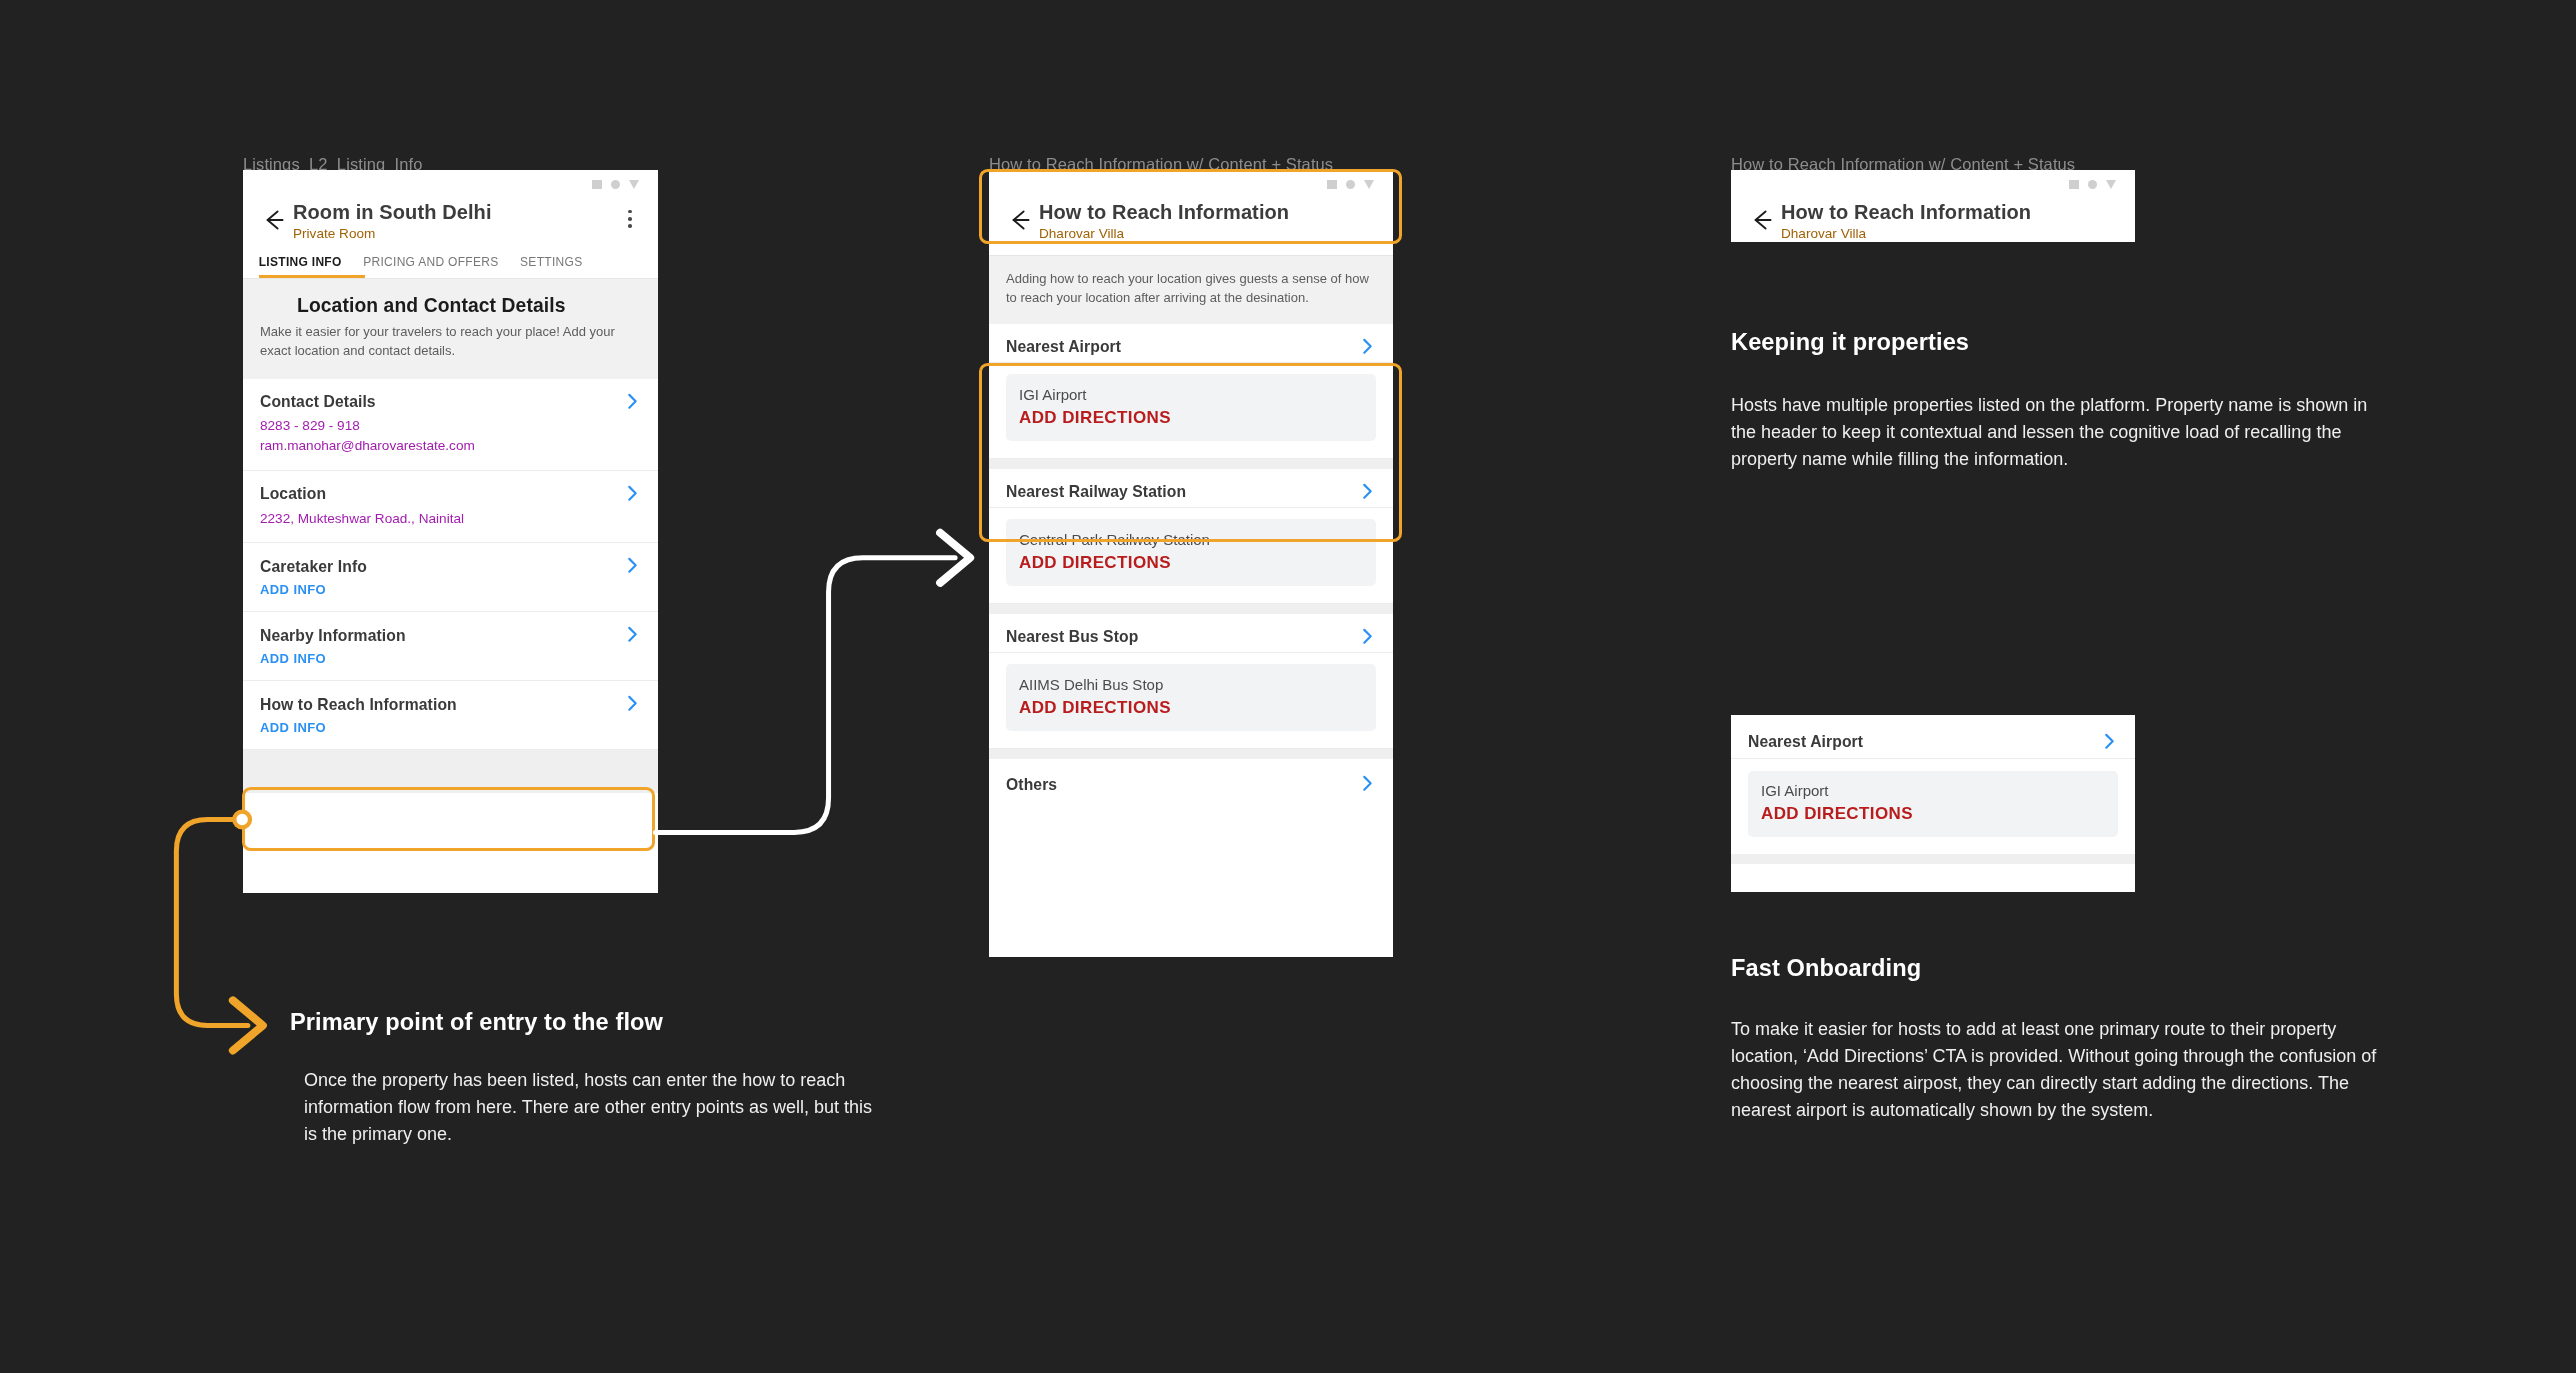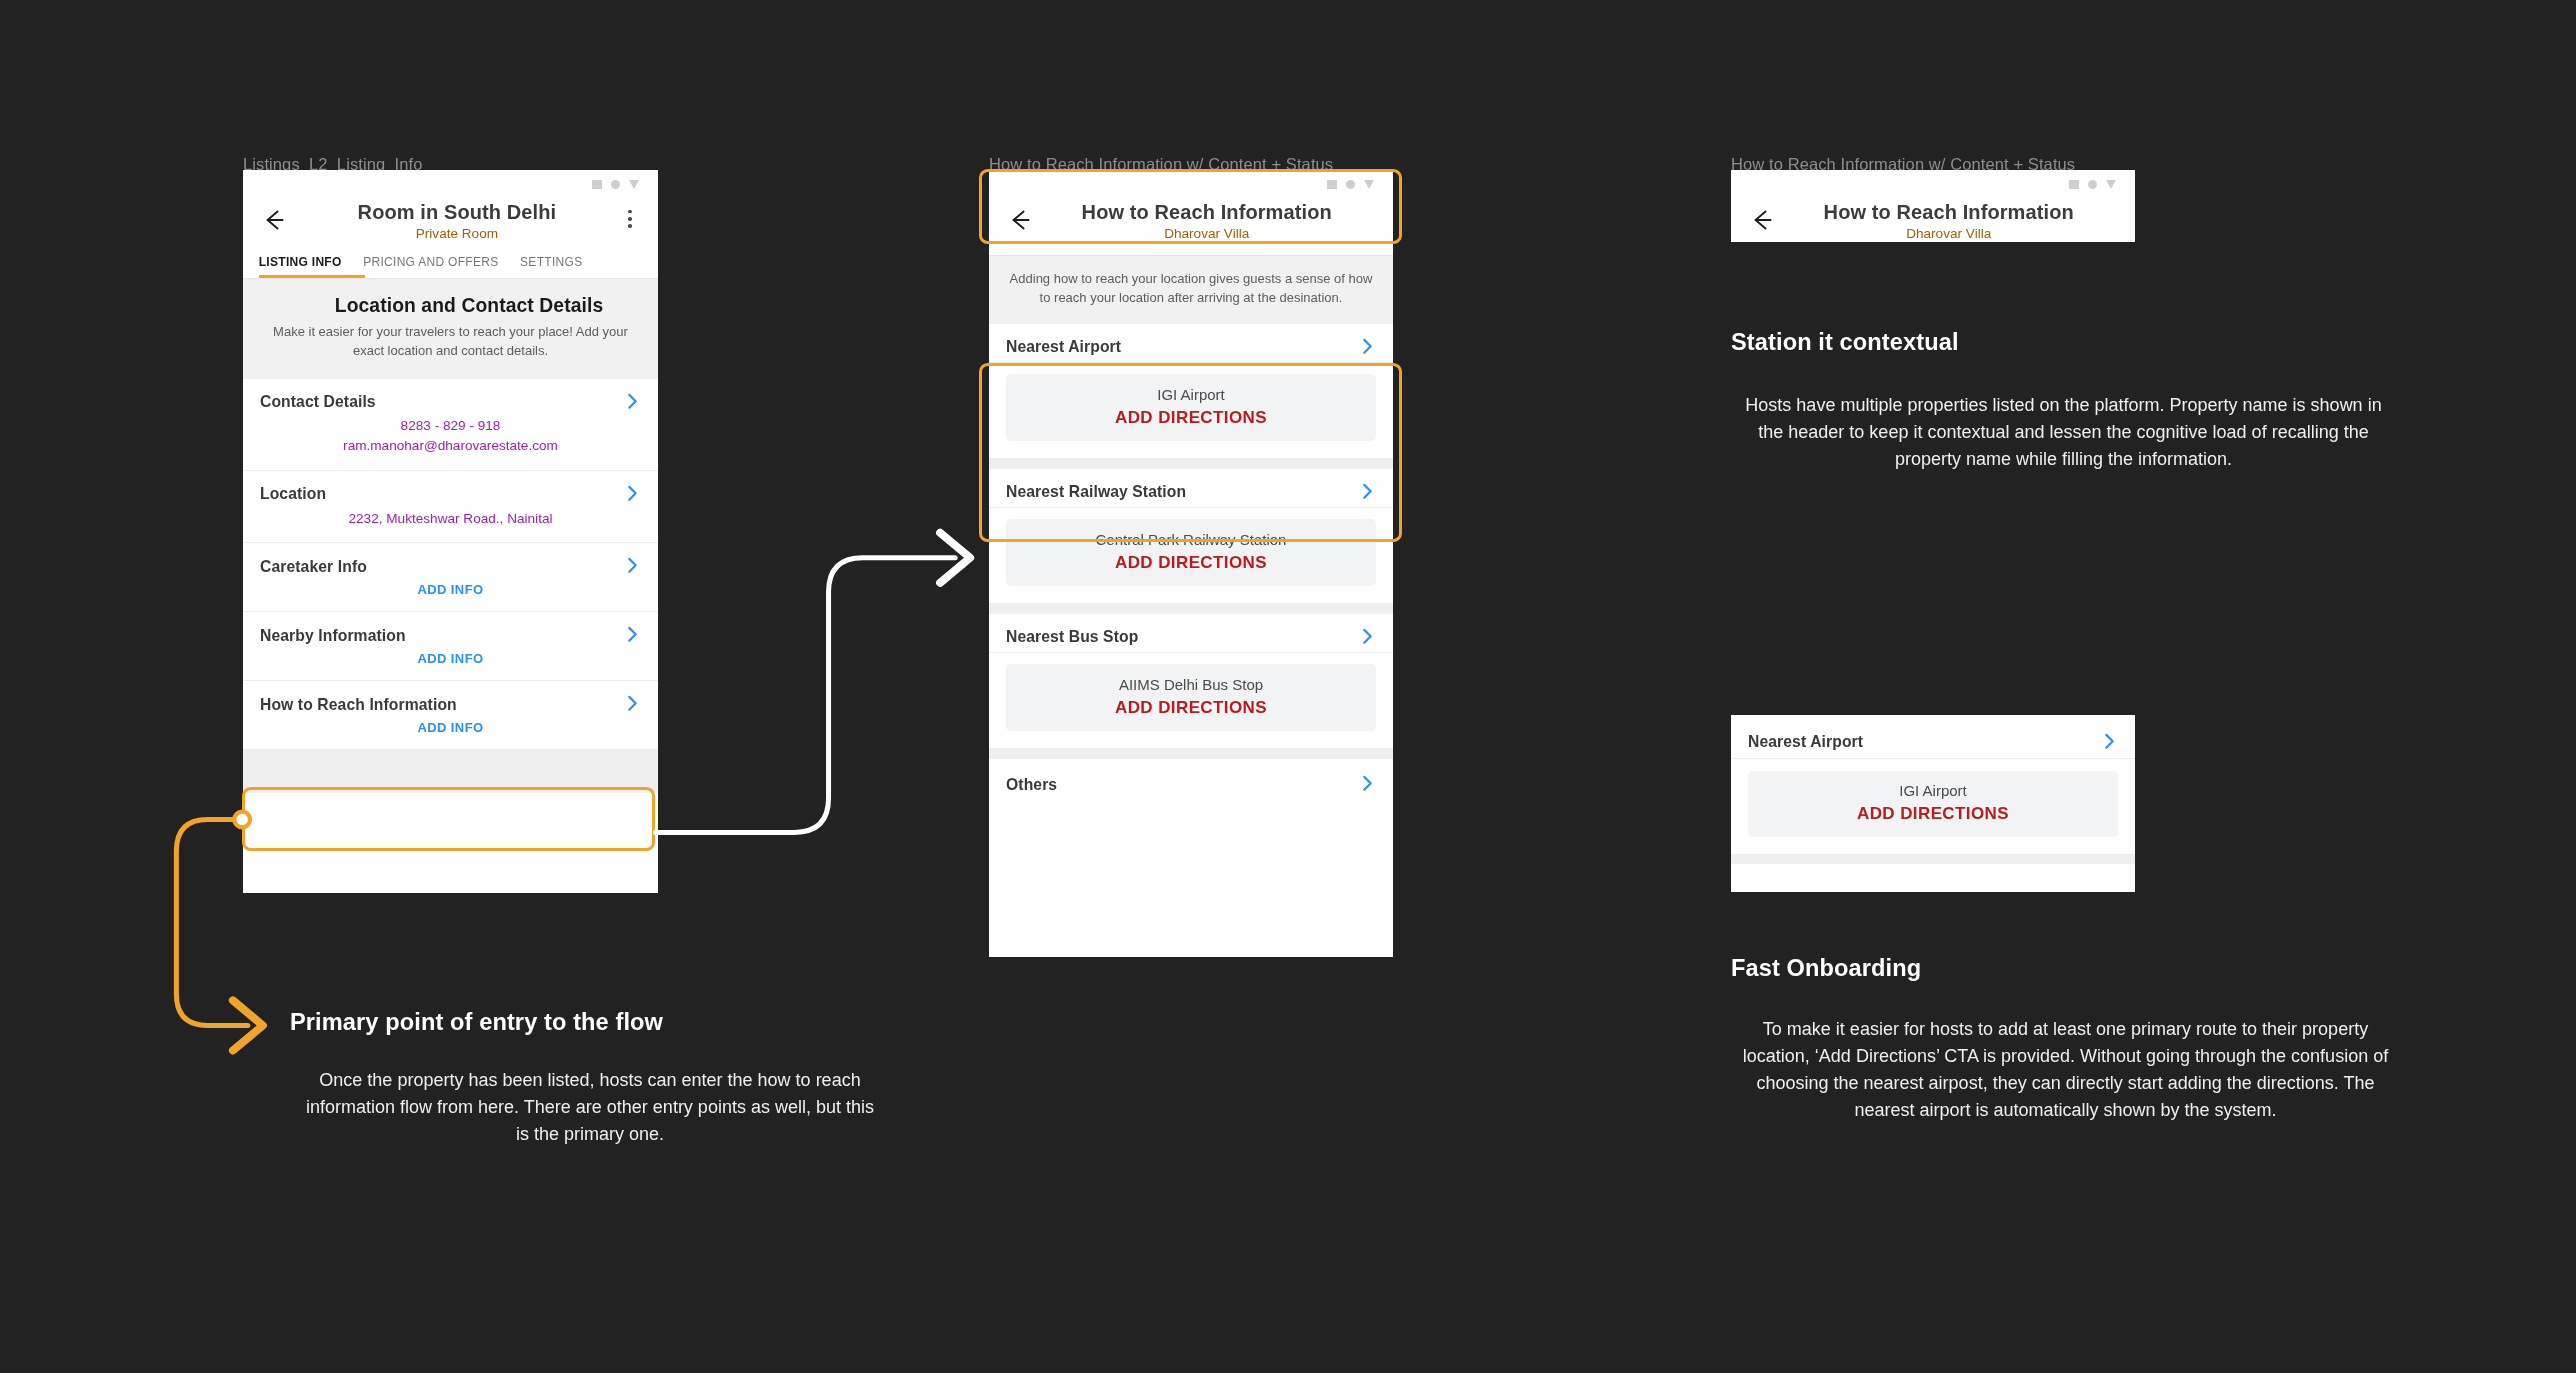--- a/index.html
+++ b/index.html
@@ -2,21 +2,21 @@
 <html style="font-size:11.4px"><head>
 <meta charset="utf-8">
 <style>
   * { box-sizing: border-box; margin: 0; padding: 0; }
   html, body {
     width: 2576px; height: 1373px;
     background: #222222;
     font-family: "Liberation Sans", sans-serif;
     overflow: hidden;
   }
-  #board { position: relative; width: 2576px; height: 1373px; text-align: center; }
+  #board { position: relative; width: 2576px; height: 1373px; }
 
   
   .frame-label {
     position: absolute;
     color: #8d8d8d;
     font-size: 16.5px;
     letter-spacing: 0.1px;
     white-space: nowrap;
   }
   .phone {
@@ -411,21 +411,21 @@
           <line x1="12" y1="21" x2="33" y2="21" stroke="#1b1b1b" stroke-width="2.6" stroke-linecap="round"></line>
         </svg>
       </span>
       <div class="appbar-texts">
         <div class="appbar-title">How to Reach Information</div>
         <div class="appbar-sub">Dharovar Villa</div>
       </div>
     </div>
   </div>
 
-  <div class="anno-title" style="left:1731px; top:329px;">Station it contextual</div>
+  <div class="anno-title" style="left:1731px; top:329px;">Keeping it properties</div>
   <div class="anno-body" style="left:1731px; top:392px; width:665px;">Hosts have multiple properties listed on the platform. Property name is shown in the header to keep it contextual and lessen the cognitive load of recalling the property name while filling the information.</div>
 
   <div class="phone" style="left:1731px; top:715px; width:404px; height:177px;">
     <div class="row" style="padding:17px 17px 5.7px 17px;">
       <div class="row-head">
         <span class="row-title">Nearest Airport</span>
         <span class="chev">
           <svg width="15.7" height="18.6" viewBox="0 0 22 26">
               <path d="M6 4 L15 13 L6 22" fill="none" stroke="#2a90f2" stroke-width="3" stroke-linecap="round" stroke-linejoin="round"></path>
             </svg>

